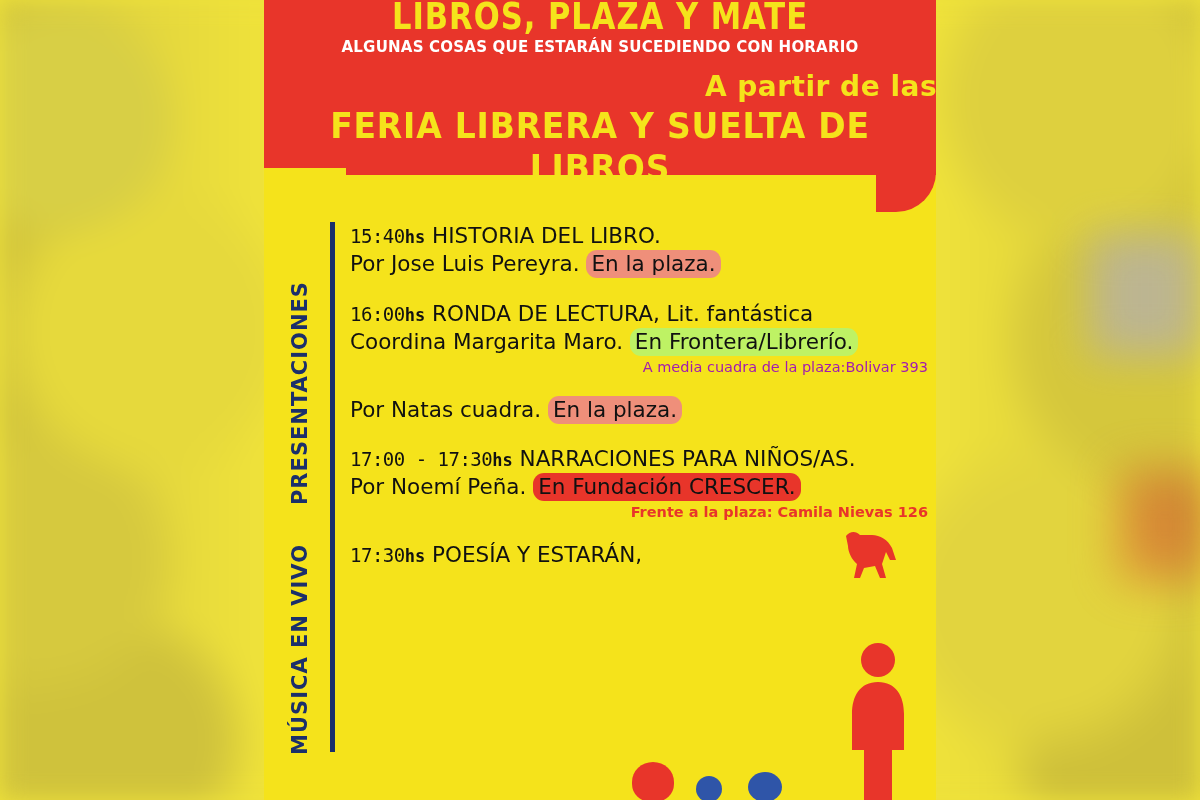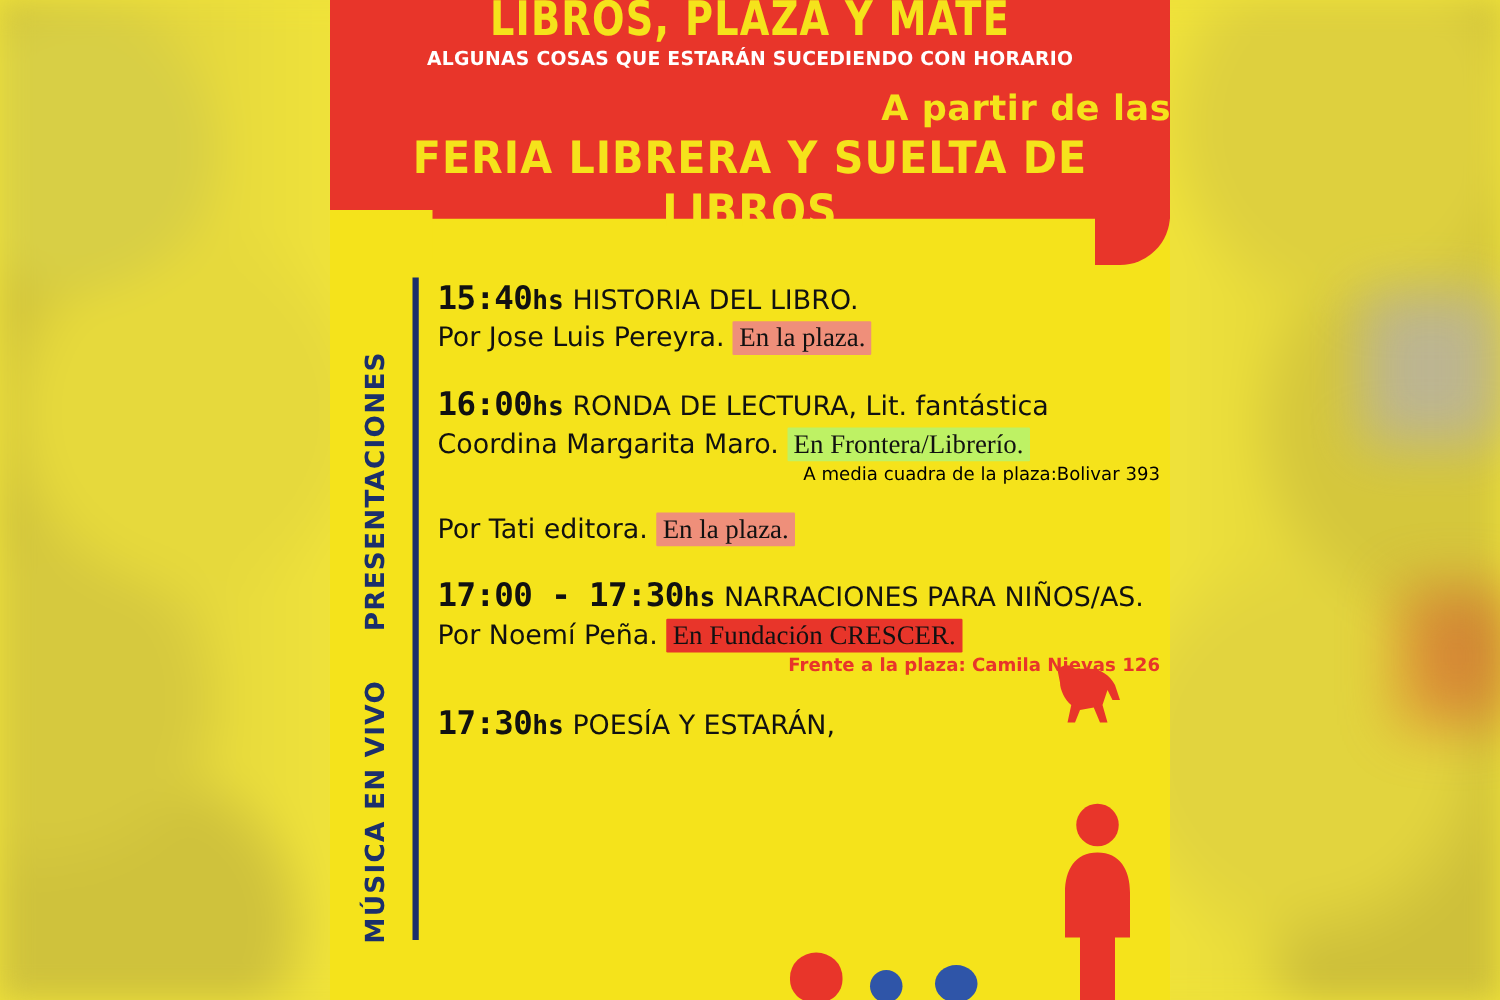--- a/index.html
+++ b/index.html
@@ -141,37 +141,36 @@
     width: 580px;
   }
   .entry { margin-bottom: 21px; }
   .line {
     font-size: 21.5px;
     color: #111;
     line-height: 1.32;
     white-space: nowrap;
   }
   .time {
-    font-weight: 700;
+    font-weight: 400;
     font-family: "DejaVu Sans Mono", monospace;
-    font-size: 26px;
+    font-size: 19px;
     letter-spacing: -0.5px;
   }
-  .hs { font-weight: 700; font-size: 21px; font-family: "DejaVu Sans Mono", monospace; }
+  .hs { font-weight: 700; font-size: 17px; font-family: "DejaVu Sans Mono", monospace; }
   .hl {
     padding: 1px 5px 2px 5px;
-    border-radius: 1px;
-    font-family: Liberation Serif, serif;
+    border-radius: 11px;
   }
   .hl-salmon { background: #ef8f7a; color: #111; }
   .hl-blue { background: #bef264; color: #111; }
   .hl-red { background: #e8352a; color: #111; text-align: center; }
   .note {
     font-size: 14.5px;
-    color: #000000;
+    color: #a21caf;
     text-align: right;
     margin-top: 2px;
     padding-right: 2px;
   }
   .note-red { color: #e8352a; font-weight: 700; }
 
   
   .silh { position: absolute; }
   .dog {
     left: 578px; top: 530px; width: 58px; height: 50px;
@@ -240,21 +239,21 @@
         </div>
         <div class="line">
           <span>Coordina Margarita Maro.</span>
           <span class="hl hl-blue">En Frontera/Librerío.</span>
         </div>
         <div class="note">A media cuadra de la plaza:Bolivar 393</div>
       </div>
 
       <div class="entry">
         <div class="line">
-          <span>Por Tati editora.</span>
+          <span>Por Natas cuadra.</span>
           <span class="hl hl-salmon">En la plaza.</span>
         </div>
       </div>
 
       <div class="entry">
         <div class="line">
           <span class="time">17:00 - 17:30</span><span class="hs">hs</span>
           <span>NARRACIONES PARA NIÑOS/AS.</span>
         </div>
         <div class="line">

